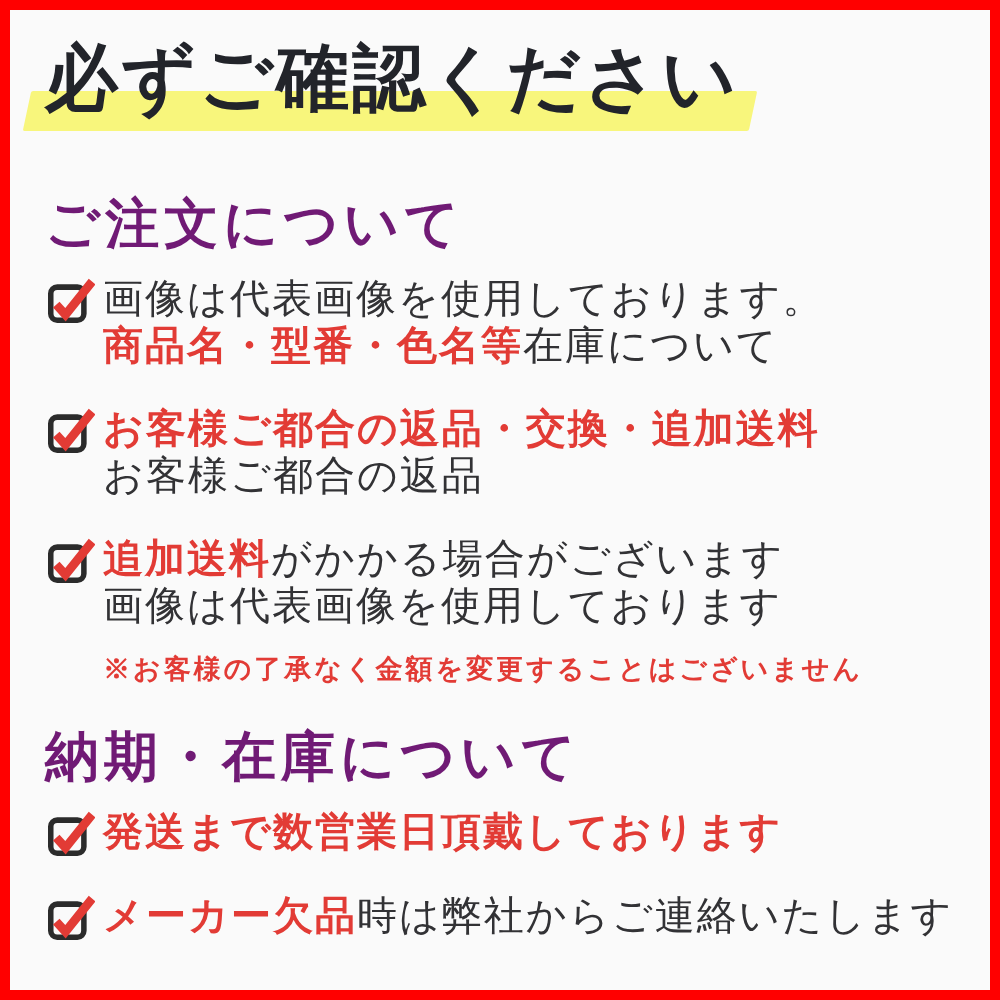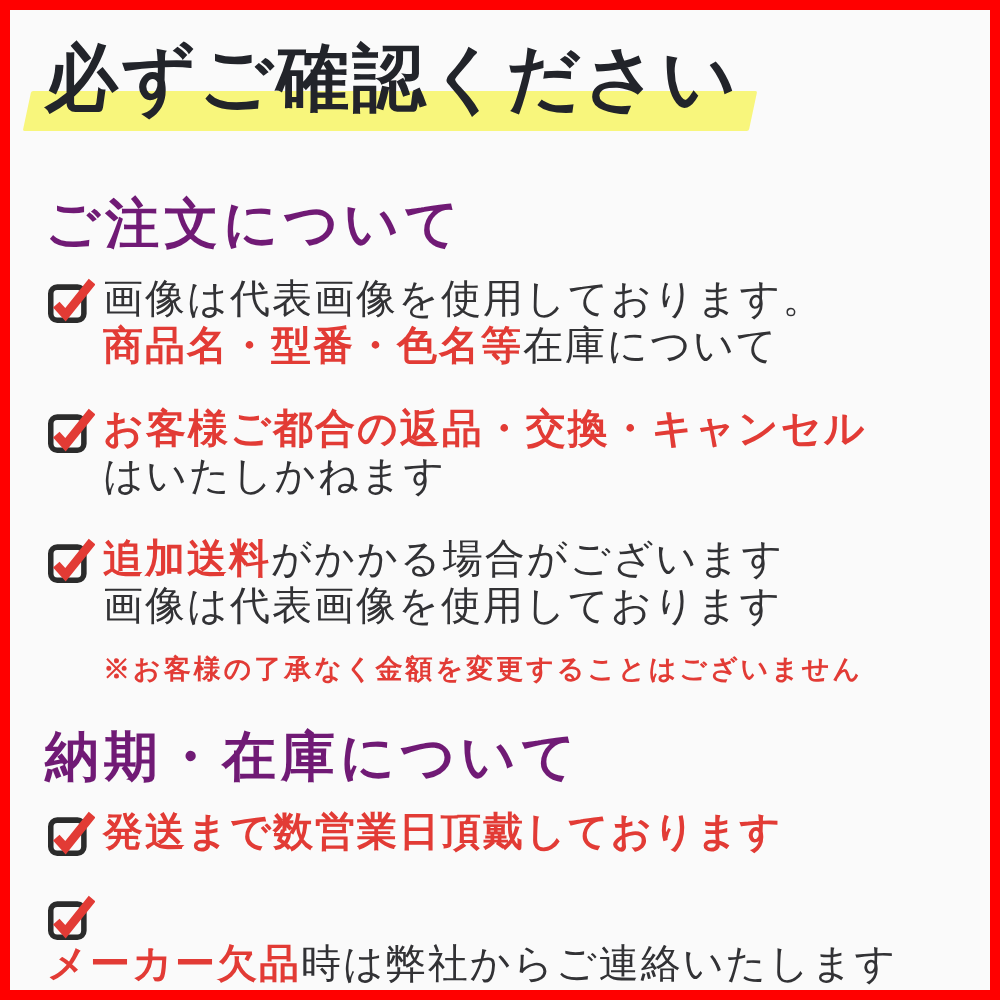--- a/index.html
+++ b/index.html
@@ -40,21 +40,21 @@
     font-size: 54px; font-weight: 700;
     letter-spacing: 5px;
     color: #701a75;
     margin: 46px 0 16px 0;
     line-height: 70px;
   }
   h2.section-heading.second { margin-top: 10px; }
 
   
   .item { display: flex; align-items: flex-start; margin: 0 0 36px 2px; }
-  .item:last-child { margin-bottom: 0; flex-direction: column; }
+  .item:last-child { margin-bottom: 0; }
   .check {
     flex: 0 0 auto;
     width: 48px; height: 46px;
     margin: 2px 8px 0 0;
   }
   .check svg { display: block; width: 48px; height: 46px; }
   .check .box { fill: none; stroke: #2b2b2b; stroke-width: 6; }
   .check .tick { fill: none; stroke: var(--red, #e23b35); stroke-width: 9.5; }
   .item-text { flex: 1 1 auto; }
   .line {
@@ -103,24 +103,24 @@
 
   <div class="item">
     <span class="check">
       <svg viewBox="0 0 52 50" aria-hidden="true">
           <rect class="box" x="4" y="11" width="36" height="36" rx="7"></rect>
           <polyline class="tick" points="10,30 20,41 49,5"></polyline>
         </svg>
     </span>
     <div class="item-text">
       <div class="line">
-        <span class="t-red">お客様ご都合の返品・交換・キャンセル</span>
+        <span class="t-red">お客様ご都合の返品・交換・追加送料</span>
       </div>
       <div class="line">
-        <span class="t-black">はいたしかねます</span>
+        <span class="t-black">お客様ご都合の返品</span>
       </div>
     </div>
   </div>
 
   <div class="item">
     <span class="check">
       <svg viewBox="0 0 52 50" aria-hidden="true">
           <rect class="box" x="4" y="11" width="36" height="36" rx="7"></rect>
           <polyline class="tick" points="10,30 20,41 49,5"></polyline>
         </svg>

